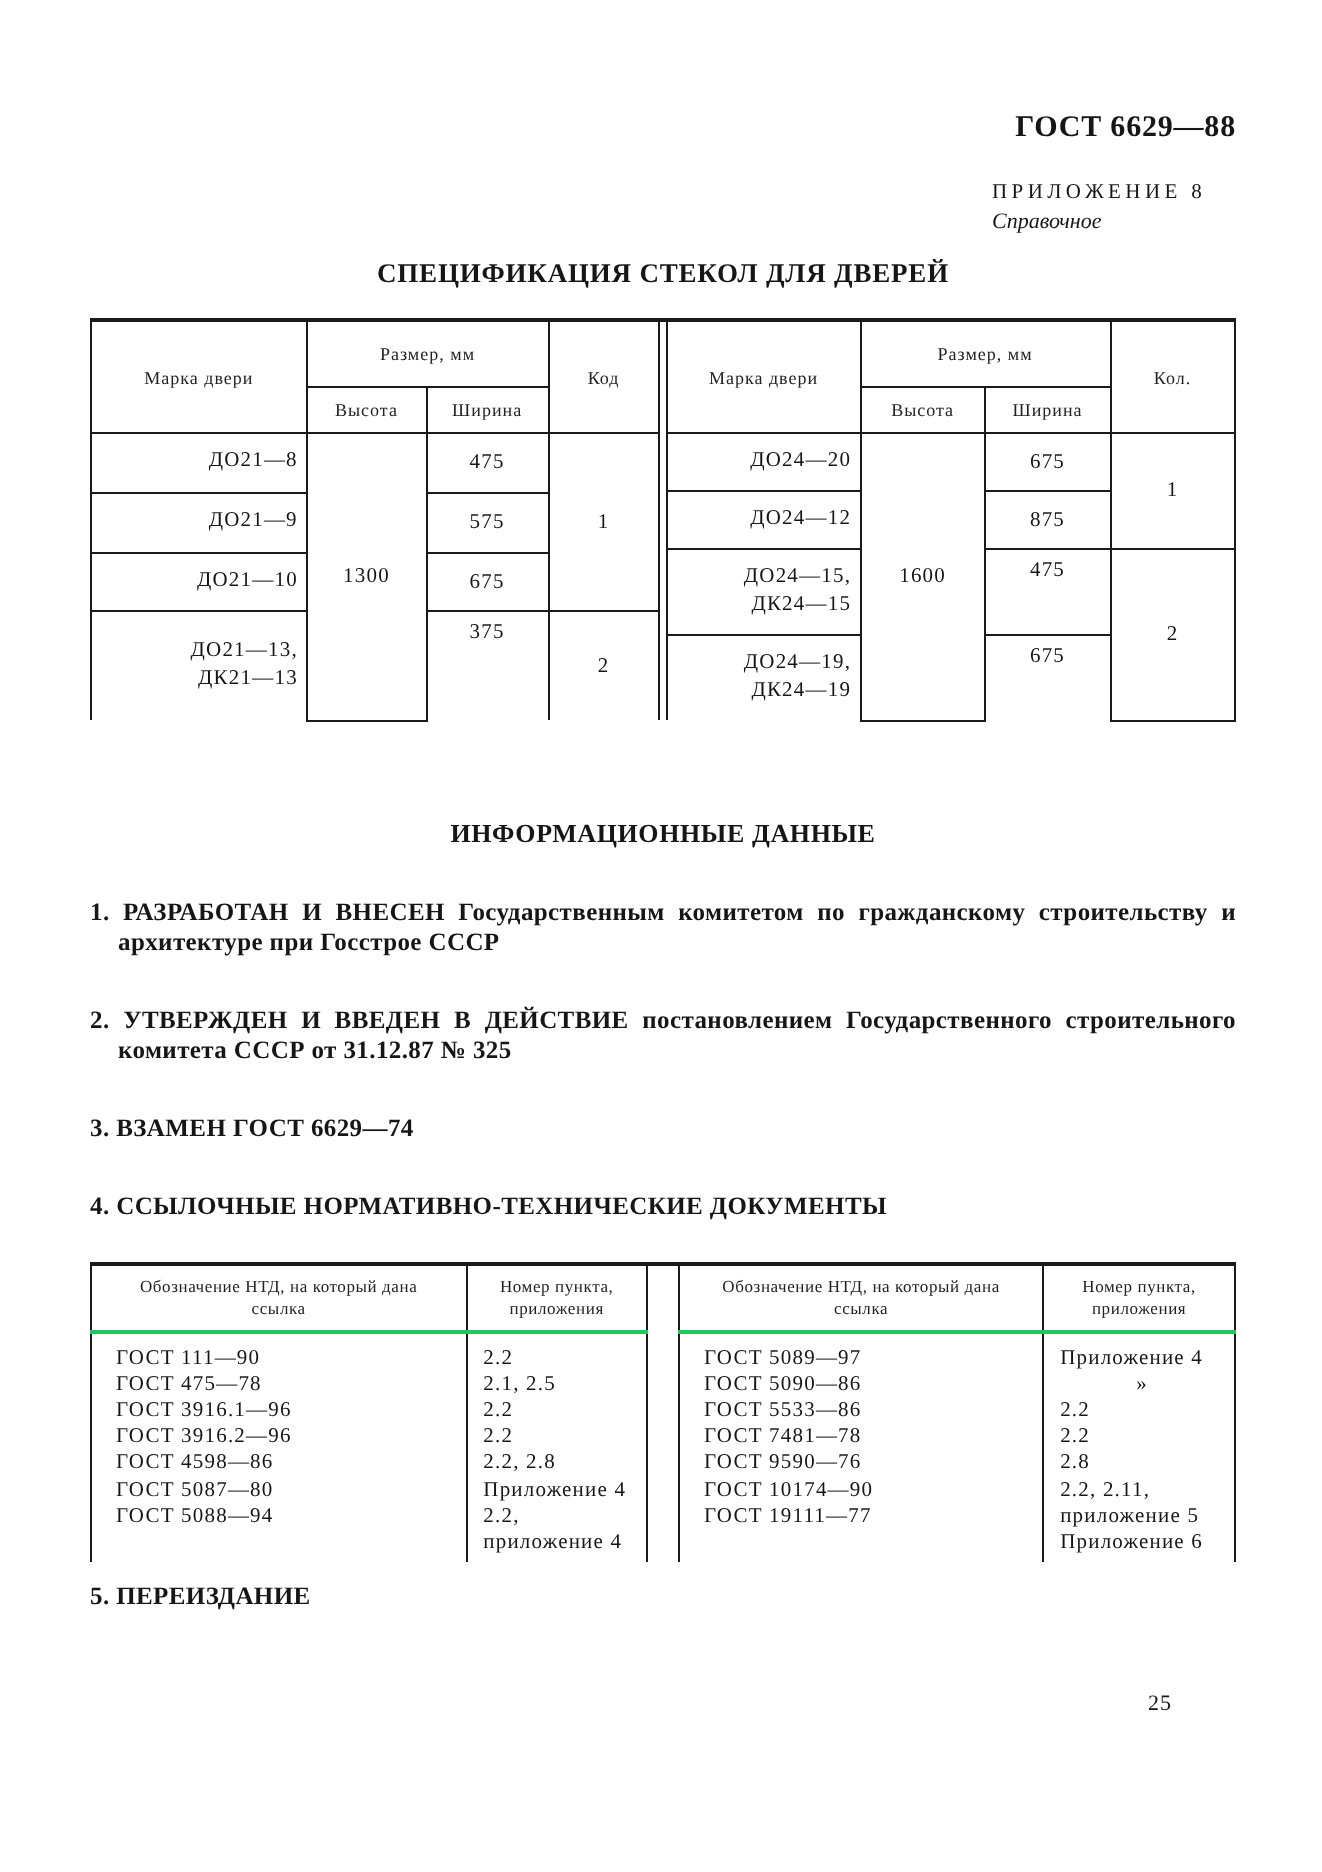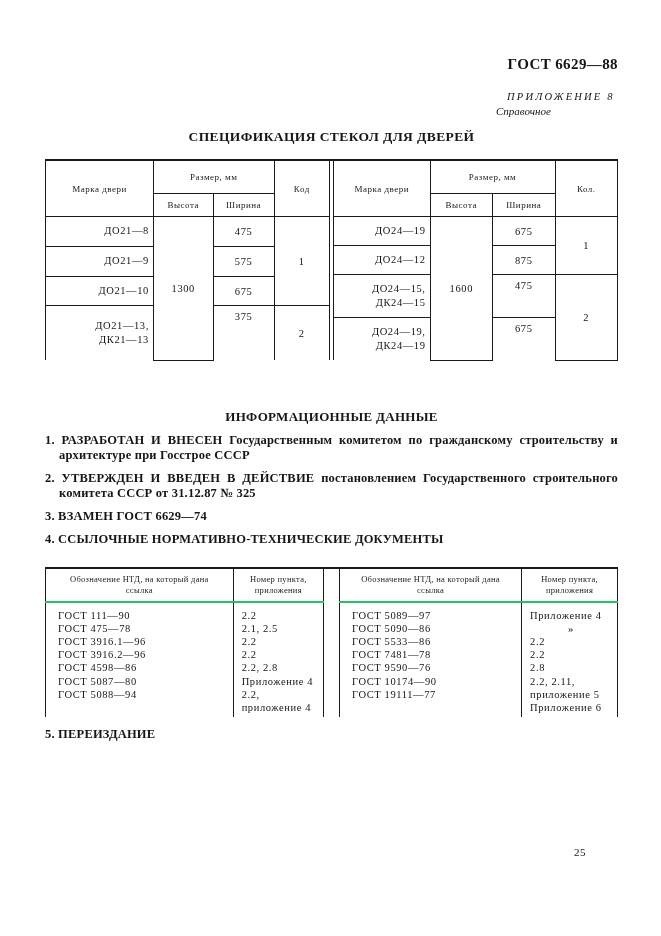--- a/index.html
+++ b/index.html
@@ -6,21 +6,21 @@
   body{
     width:661px;height:936px;background:#ffffff;position:relative;
     font-family:"Liberation Serif","DejaVu Serif",serif;color:#161616;
     -webkit-font-smoothing:antialiased;
   }
   .page{padding:56px 43px 0 45px;}
 
   .gost-header{text-align:right;font-weight:bold;font-size:15px;letter-spacing:.4px;}
 
   .annex{margin:18px 2px 0 auto;width:120px;}
-  .annex-title{font-style:italic;font-size:10.5px;letter-spacing:2.2px;white-space:nowrap;font-weight:500;margin-left:11px;}
+  .annex-title{font-size:10.5px;letter-spacing:2.2px;white-space:nowrap;font-weight:500;}
   .annex-sub{font-style:italic;font-size:11px;margin-top:3px;}
 
   .doc-title{margin-top:12px;text-align:center;font-weight:bold;font-size:13.5px;letter-spacing:.4px;}
 
   
   .spec-wrap{display:flex;gap:3px;margin-top:14px;border-top:2px solid #1a1a1a;}
   table{border-collapse:collapse;table-layout:fixed;}
   .spec-table{width:calc(50% - 1.5px);}
   .spec-table th,.spec-table td{border:1px solid #1a1a1a;padding:0;}
   .spec-table th{border-top:none;font-weight:normal;font-size:9px;letter-spacing:.5px;color:#222;text-align:center;}
@@ -29,21 +29,21 @@
   .spec-table tbody td{height:22px;font-size:10.5px;letter-spacing:.6px;}
   .spec-table tbody tr:last-child td{border-bottom:none;}
   td.mark{text-align:right;padding:3px 4px 3px 10px;white-space:pre-line;line-height:14px;}
   td.num{text-align:center;}
   tr.tall td{height:46px;}
   tr.tall2 td{height:36px;}
   td.vtop{vertical-align:top;padding-top:5px;}
 
   
   .info-title{margin-top:48px;text-align:center;font-weight:bold;font-size:13px;letter-spacing:.3px;}
-  .info-item{margin:8px 0 0;font-weight:bold;font-size:12.5px;line-height:15px;
+  .info-item{margin:24px 0 0;font-weight:bold;font-size:12.5px;line-height:15px;
              text-align:justify;padding-left:14px;text-indent:-14px;letter-spacing:.2px;}
   .item5{margin-top:10px;}
 
   
   .ref-wrap{display:flex;gap:15px;margin-top:20px;border-top:2px solid #1a1a1a;}
   .ref-table{width:calc(50% - 1.5px);}
   .ref-table th{border:1px solid #1a1a1a;border-top:none;font-weight:normal;font-size:8.5px;
                 line-height:11px;letter-spacing:.3px;color:#222;text-align:center;
                 padding:4px 10px;height:24px;vertical-align:middle;}
   .ref-table td{border:1px solid #1a1a1a;border-top:2px solid #22c55e;border-bottom:none;
@@ -126,21 +126,21 @@
           <th colspan="2">Размер, мм</th>
           <th rowspan="2">Кол.</th>
         </tr>
         <tr>
           <th>Высота</th>
           <th>Ширина</th>
         </tr>
       </thead>
       <tbody>
         <tr>
-          <td class="mark">ДО24—19</td>
+          <td class="mark">ДО24—20</td>
           <td class="num" rowspan="4">1600</td>
           <td class="num">675</td>
           <td class="num" rowspan="2">1</td>
         </tr>
         <tr>
           <td class="mark">ДО24—12</td>
           <td class="num">875</td>
         </tr>
         <tr class="tall2">
           <td class="mark">ДО24—15,

